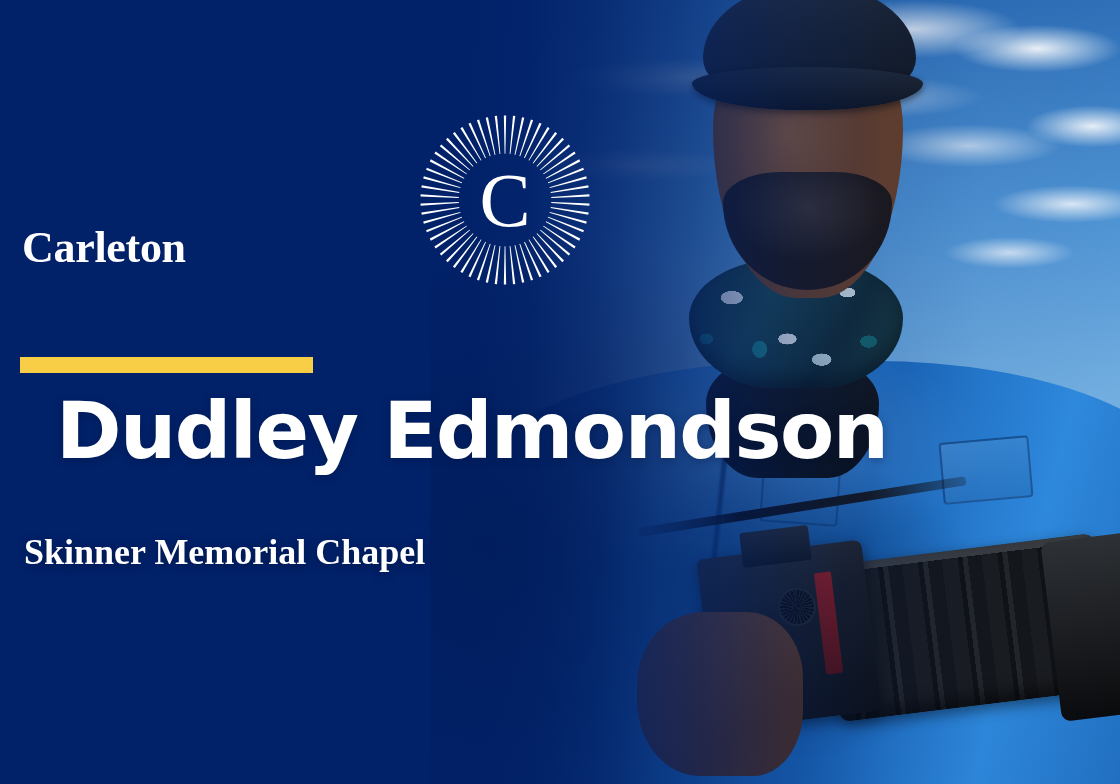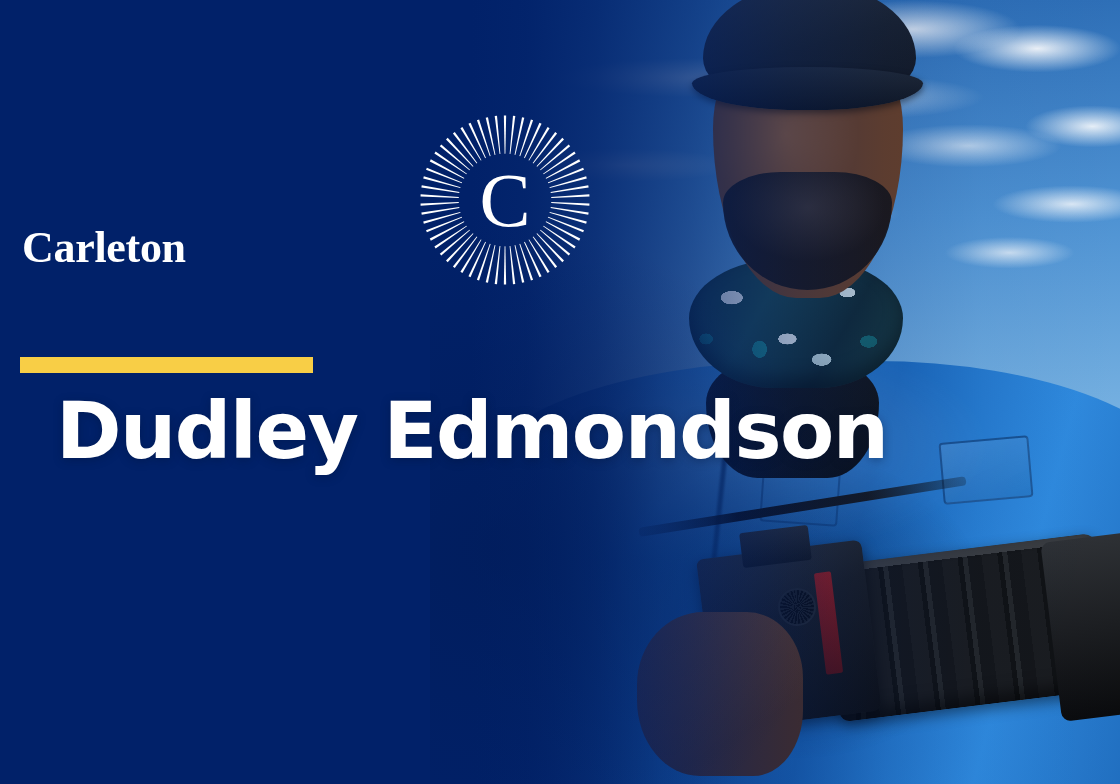--- a/index.html
+++ b/index.html
@@ -508,16 +508,17 @@
 
     <h1 class="heading">
       <span>Carleton</span><br>
     </h1>
 
     <div class="rule"></div>
 
     <div class="name">Dudley Edmondson</div>
 
     <div class="details">
+      <span class="line2">Skinner Memorial Chapel</span>
     </div>
 
   </div>
 </div>
 
 </body></html>

